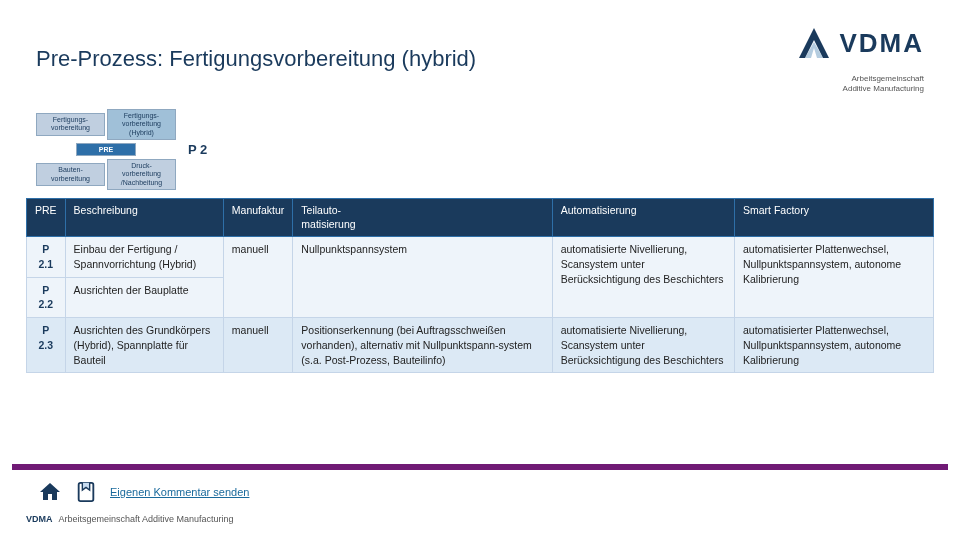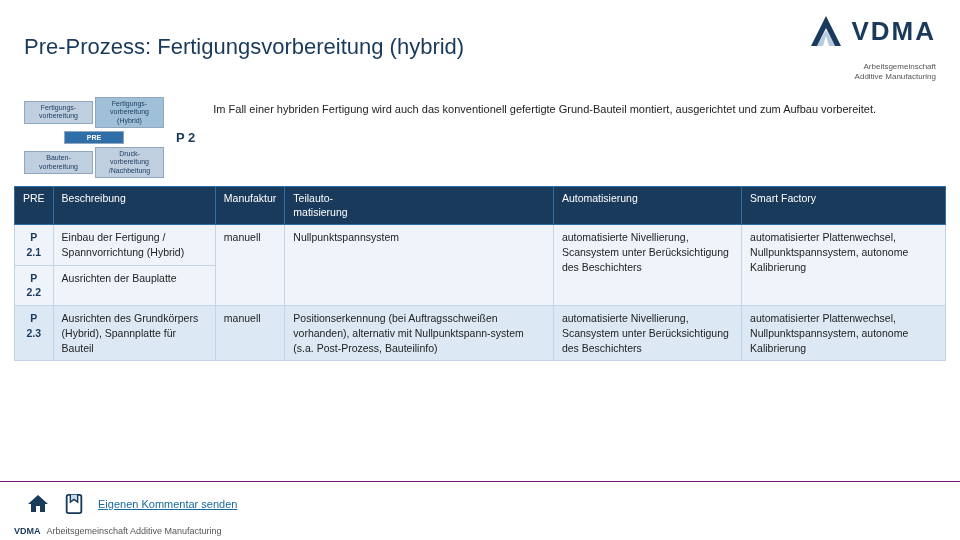--- a/index.html
+++ b/index.html
@@ -11,21 +11,21 @@
       overflow: hidden;
       font-size: 11px;
       color: #222;
     }
 
     .page {
       width: 960px;
       height: 540px;
       display: flex;
       flex-direction: column;
-      padding: 0;
+      padding: 12px;
       position: relative;
     }
 
     
     .header {
       display: flex;
       align-items: center;
       justify-content: space-between;
       padding: 12px 24px 6px 24px;
     }
@@ -169,21 +169,21 @@
       background: #dce9f5;
     }
 
     
     .footer {
       margin-top: auto;
       display: flex;
       align-items: center;
       padding: 8px 24px 6px 24px;
       justify-content: space-between;
-      border-top: 1px solid #701a75;
+      border-top: 6px solid #701a75;
     }
 
     .footer-left {
       display: flex;
       align-items: center;
       gap: 10px;
     }
 
     .footer-icons {
       display: flex;
@@ -258,21 +258,20 @@
         <div class="diag-row" style="justify-content:center;">
           <div class="diag-box pre-highlight" style="max-width:60px; text-align:center;">PRE</div>
         </div>
         <div class="diag-row">
           <div class="diag-box" style="font-size:7px; line-height:1.2;">Bauten-<br>vorbereitung</div>
           <div class="diag-box" style="font-size:7px; line-height:1.2;">Druck-<br>vorbereitung<br>/Nachbeitung</div>
         </div>
       </div>
       <div class="p2-label">P 2</div>
     </div>
-    <div class="info-text">Im Fall einer hybriden Fertigung wird auch das konventionell gefertigte Grund-Bauteil montiert, ausgerichtet und zum Aufbau vorbereitet.</div>
   </div>
 
   <table class="main-table">
     <thead>
       <tr>
         <th class="col-pre">PRE</th>
         <th>Beschreibung</th>
         <th>Manufaktur</th>
         <th class="th-two-line">
           <span>Teilauto-</span><br>

